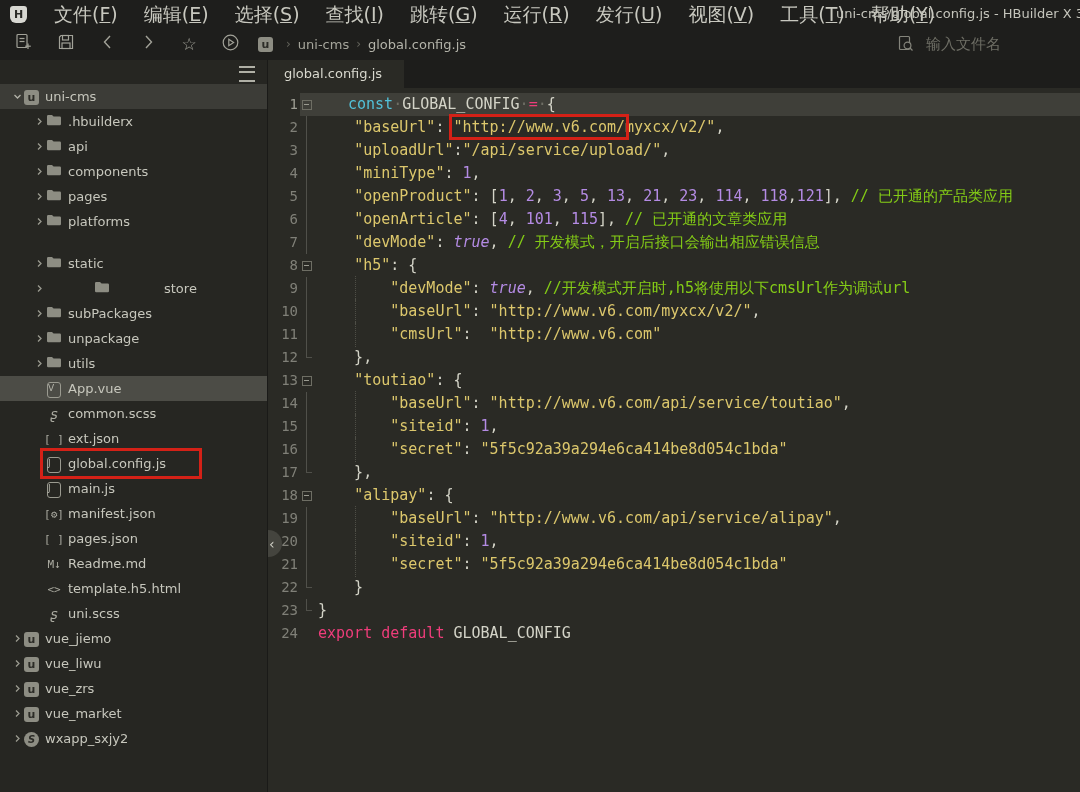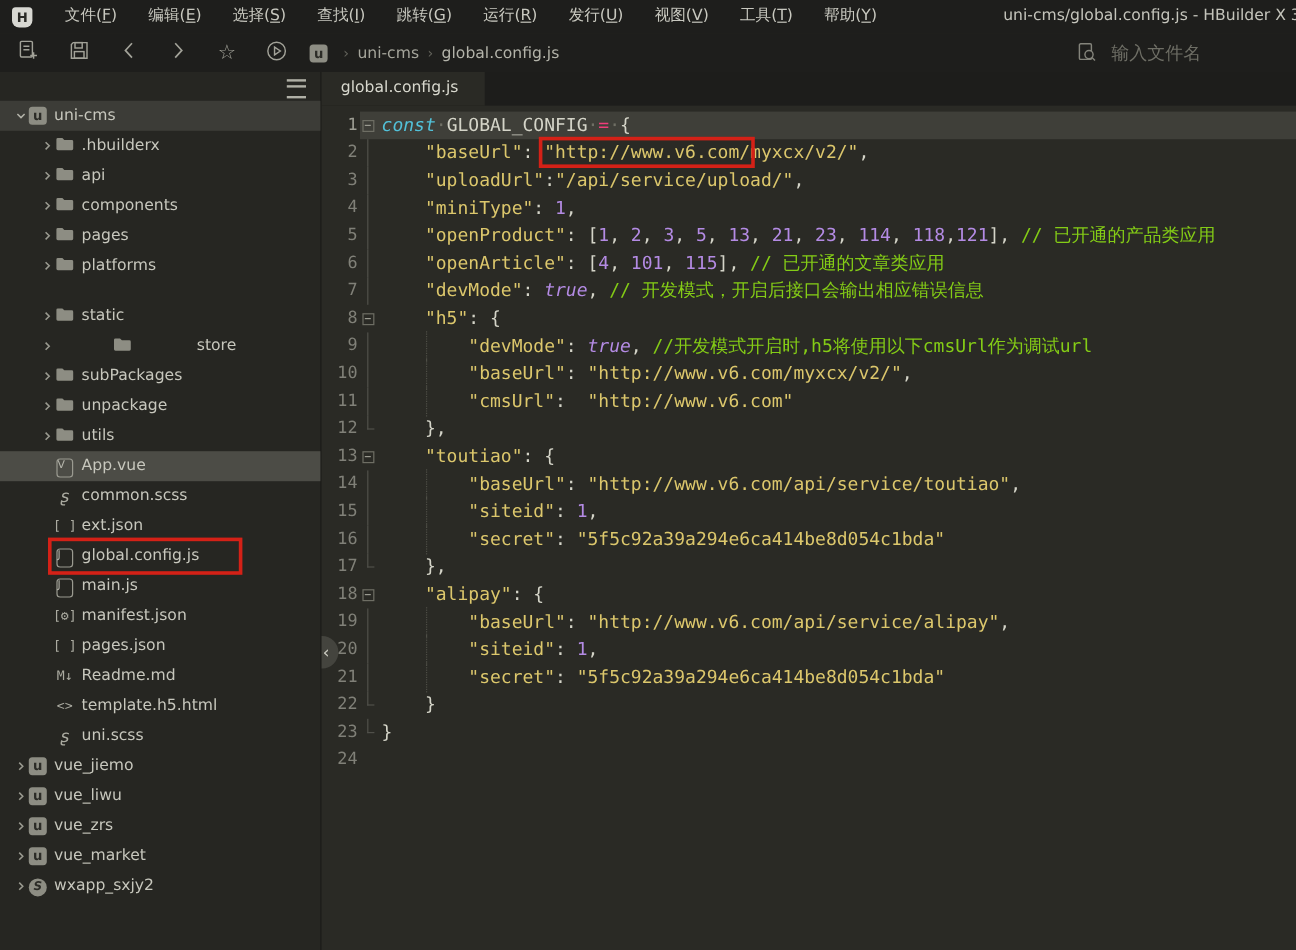--- a/index.html
+++ b/index.html
@@ -6,21 +6,21 @@
   .app{position:relative;width:1080px;height:792px;overflow:hidden;
        background:#282823;font-family:"DejaVu Sans","Liberation Sans",sans-serif;
        -webkit-font-smoothing:antialiased;}
   
   .titlebar{position:absolute;left:0;top:0;width:1080px;height:28px;background:#1e1e1c;
             display:flex;align-items:center;}
   .logo{width:17px;height:17px;margin-left:10px;background:#d8d8d2;color:#2a2a26;
         border-radius:3px 3px 6px 6px;font-weight:bold;font-size:11px;
         display:flex;align-items:center;justify-content:center;flex:none;}
   .menus{display:flex;margin-left:14px;}
-  .menu-item{padding:0 13px;line-height:28px;font-size:13px;color:#c8c8bf;cursor:default;}
+  .menu-item{padding:0 13px;line-height:28px;font-size:19px;color:#c8c8bf;cursor:default;}
   .menu-item u{text-decoration:underline;}
   .win-title{position:absolute;left:836px;top:0;width:260px;line-height:28px;font-size:13px;
              color:#c4c4bb;white-space:nowrap;overflow:hidden;}
   
   .toolbar{position:absolute;left:0;top:28px;width:1080px;height:32px;background:#1e1e1c;}
   .tool-btn{position:absolute;top:5px;width:24px;height:22px;display:flex;align-items:center;
             justify-content:center;}
   .star-glyph{font-size:17px;color:#a2a298;line-height:20px;}
   .breadcrumb{position:absolute;left:258px;top:0;height:32px;display:flex;align-items:center;
               gap:7px;font-size:13px;color:#a5a59b;}
@@ -69,21 +69,21 @@
   .fold.start::before{content:"";position:absolute;left:4px;top:7px;width:8px;height:8px;
        border:1px solid #6e6e64;background:linear-gradient(#2a2a25,#2a2a25) padding-box;}
   .fold.start::after{content:"";position:absolute;left:6px;top:11px;width:5px;border-top:1px solid #9a9a90;}
   .line.active .fold.start::before{background:transparent;}
   .fold.cont::before{content:"";position:absolute;left:8px;top:0;bottom:0;border-left:1px solid #50504a;}
   .fold.end::before{content:"";position:absolute;left:8px;top:0;height:12px;border-left:1px solid #50504a;}
   .fold.end::after{content:"";position:absolute;left:8px;top:11px;width:6px;border-top:1px solid #50504a;}
   .code{white-space:pre;position:relative;color:#d4d4c8;}
   .line.guide .code::before{content:"";position:absolute;left:37px;top:-1px;bottom:-1px;
        border-left:1px dotted #4e4e46;}
-  .t-c{color:#52c1d8;font-style:italic;}
+  .t-c{color:#52c1d8;margin-left:30px;}
   .t-k{color:#ef3d7b;}
   .t-s{color:#dcc76c;}
   .t-n{color:#b48be4;}
   .t-b{color:#b48be4;font-style:italic;}
   .t-p{color:#d4d4c8;}
   .t-m{color:#84cc16;}
   .t-ws{color:#6f6f65;}
   .t-srb{color:#dcc76c;outline:3px solid #d42117;outline-offset:1px;}
   .collapse-handle{position:absolute;left:268px;top:530px;width:14px;height:27px;background:#44443e;
        border-radius:0 14px 14px 0;color:#cfcfc5;display:flex;align-items:center;z-index:5;
@@ -532,19 +532,20 @@
           <span class="code"><span class="t-p">    }</span></span>
         </div>
         <div class="line">
           <span class="lnum">23</span>
           <span class="fold end"></span>
           <span class="code"><span class="t-p">}</span></span>
         </div>
         <div class="line">
           <span class="lnum">24</span>
           <span class="fold "></span>
+          <span class="code"><span class="t-k">export</span><span class="t-p"> </span><span class="t-k">default</span><span class="t-p"> GLOBAL_CONFIG</span></span>
         </div>
       </div>
   </div>
 
   <div class="collapse-handle">‹</div>
 
 </div>
 
 </body></html>

